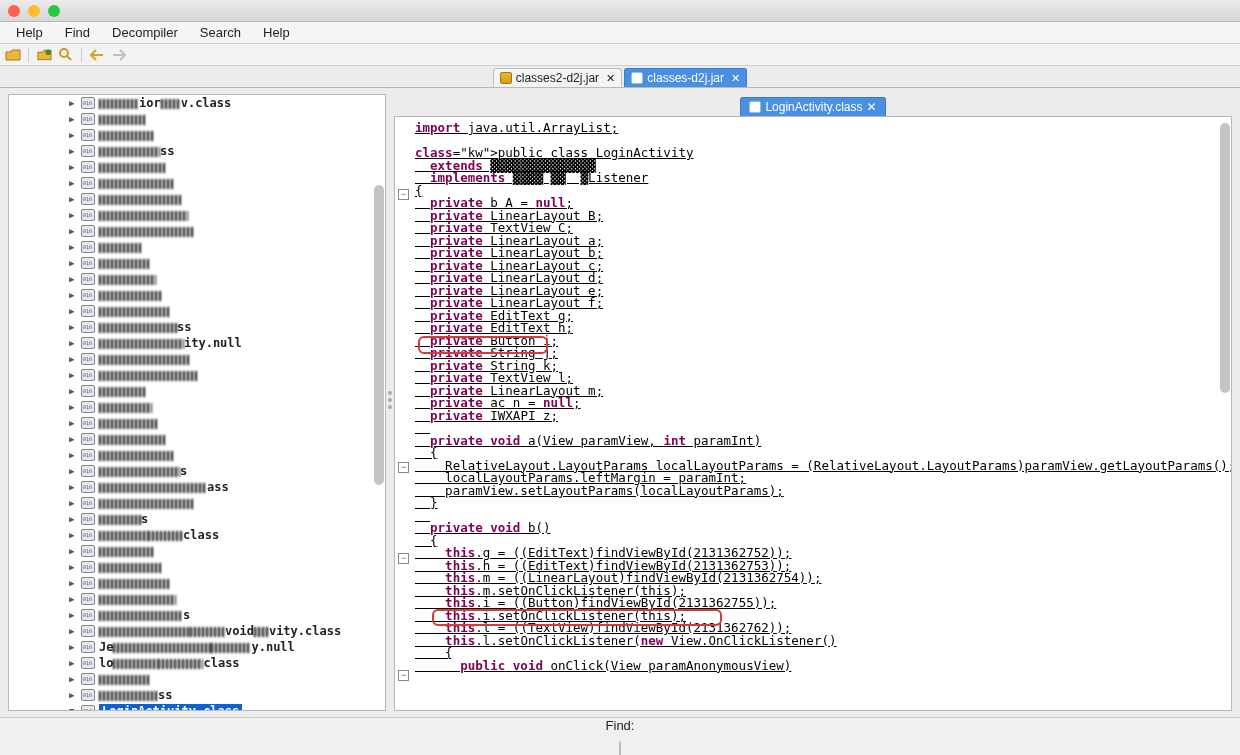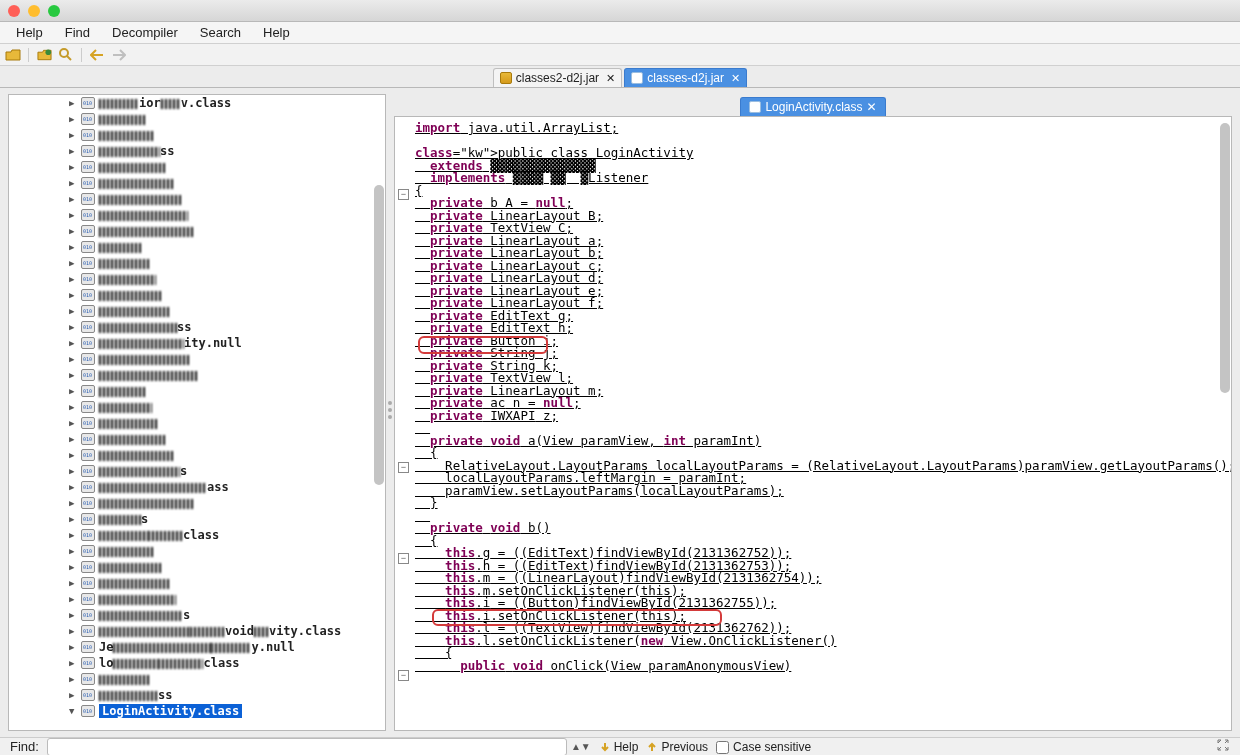--- a/index.html
+++ b/index.html
@@ -222,28 +222,29 @@
 }
 .hlbox {
   position: absolute;
   border: 2px solid #d43b3b;
   border-radius: 6px;
   pointer-events: none;
 }
 
 
 .findbar {
-  height: 18px;
+  height: 38px;
   background:#f0f0f0;
   border-top:1px solid #ccc;
   display:flex;
   align-items:center;
   padding: 0 10px;
   gap: 8px;
   font-size: 13px;
+  flex-direction: column;
 }
 .findbar .find-input {
   flex: 0 0 520px;
   height: 18px;
   border:1px solid #bbb;
   border-radius:3px;
   background:#fff;
 }
 .findbar .find-select-arrows { font-size:10px; color:#555; margin-left:-4px; cursor:pointer; }
 .findbar .find-btn {

